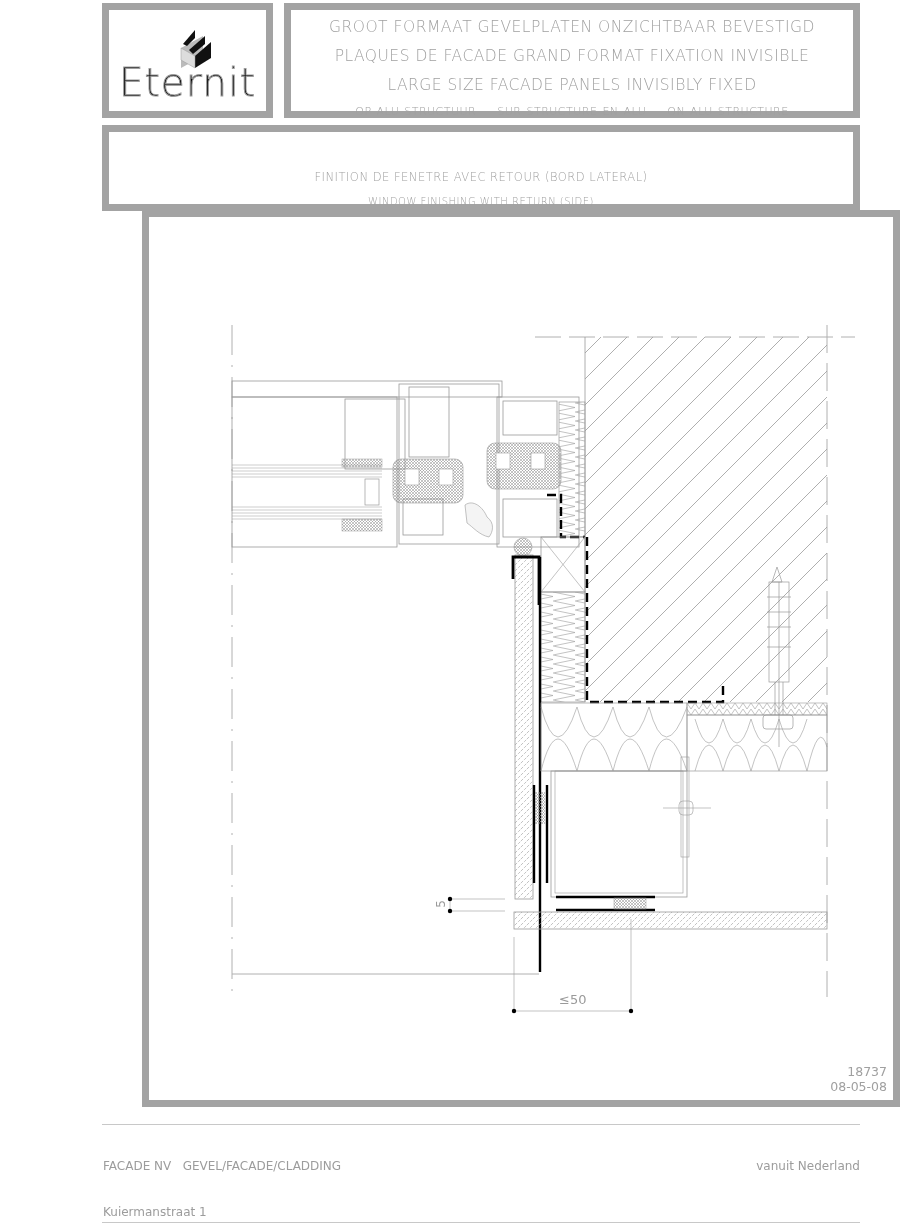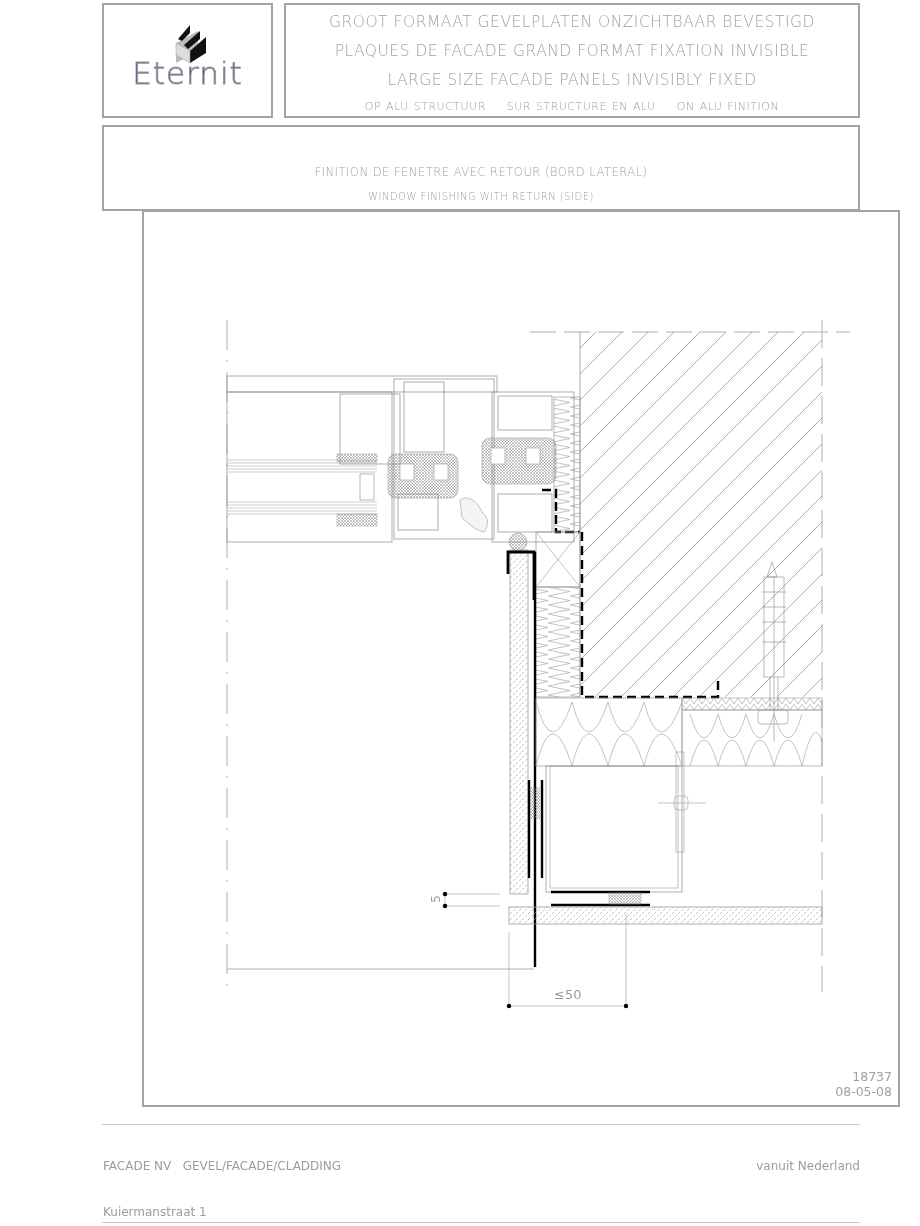--- a/index.html
+++ b/index.html
@@ -1,18 +1,18 @@
 <!DOCTYPE html>
 <html><head>
 <meta charset="utf-8">
 <style>
   html, body { margin: 0; padding: 0; background: #ffffff; }
   body { width: 920px; height: 1226px; position: relative; overflow: hidden;
          font-family: "DejaVu Sans", sans-serif; color: #9a9a9a; }
-  .frame { position: absolute; border: 2px solid #a3a3a3; box-sizing: border-box; background: #fff; }
+  .frame { position: absolute; border: 7px solid #a3a3a3; box-sizing: border-box; background: #fff; }
   .logo-box { left: 102px; top: 3px; width: 171px; height: 115px; }
   .title-box { left: 284px; top: 3px; width: 576px; height: 115px; }
   .subtitle-box { left: 102px; top: 125px; width: 758px; height: 86px; }
   .drawing-box { left: 102px; top: 210px; width: 758px; height: 897px; margin-left: 40px; }
   .t-line { position: absolute; left: 0; right: 0; text-align: center; white-space: nowrap;
             font-weight: 300; letter-spacing: 0.5px; color: #a0a0a0; }
   .title-box .t1 { top: 8px; font-size: 15.5px; }
   .title-box .t2 { top: 37px; font-size: 15.5px; }
   .title-box .t3 { top: 66px; font-size: 15.5px; }
   .title-box .t4 { top: 95px; font-size: 11px; word-spacing: 1px; }
@@ -21,21 +21,21 @@
   .subtitle-box .s2 { top: 38px; font-size: 11.5px; }
   .subtitle-box .s3 { top: 64px; font-size: 10px; }
   .drawing-id { position: absolute; right: 6px; bottom: 6px; text-align: right;
                 font-size: 12.5px; line-height: 15px; color: #a0a0a0; }
   .footer-rule { position: absolute; left: 102px; width: 758px; height: 0; border-top: 1px solid #c8c8c8; }
   .footer-left { position: absolute; left: 103px; top: 1129px; font-size: 12px; line-height: 15.2px; color: #9c9c9c; white-space: pre; }
   .footer-right { position: absolute; right: 60px; top: 1129px; font-size: 12px; line-height: 15.2px; color: #9c9c9c; text-align: right; white-space: pre; }
   .footer-right .gap { height: 30px; }
   svg { position: absolute; left: 0; top: 0; }
   .logo-word { position: absolute; left: 0; right: 0; top: 50px; text-align: center;
-               font-size: 31px; font-weight: 300; color: #4c1d95; letter-spacing: 1px;
+               font-size: 39px; font-weight: 300; color: #000000; letter-spacing: 1px;
                -webkit-text-stroke: 1px #9c9c9c; }
 </style>
 </head>
 <body>
 
 <div class="frame logo-box">
   <svg width="171" height="115" viewBox="0 0 171 115">
     <g transform="translate(72,18)">
       <polygon points="0,20 22,8 22,28 0,40" fill="#bbb"></polygon>
       <polygon points="2,16 14,2 14,10 6,18" fill="#111"></polygon>
@@ -47,21 +47,21 @@
   <div class="logo-word">Eternit</div>
 </div>
 
 <div class="frame title-box">
   <div class="t-line t1">GROOT FORMAAT GEVELPLATEN ONZICHTBAAR BEVESTIGD</div>
   <div class="t-line t2">PLAQUES DE FACADE GRAND FORMAT FIXATION INVISIBLE</div>
   <div class="t-line t3">LARGE SIZE FACADE PANELS INVISIBLY FIXED</div>
   <div class="t-line t4">
     <span>OP ALU STRUCTUUR</span>
     <span>SUR STRUCTURE EN ALU</span>
-    <span>ON ALU FINITION</span>
+    <span>ON ALU STRUCTURE</span>
   </div>
 </div>
 
 <div class="frame subtitle-box">
   <div class="t-line s2">FINITION DE FENETRE AVEC RETOUR (BORD LATERAL)</div>
   <div class="t-line s3">WINDOW FINISHING WITH RETURN (SIDE)</div>
 </div>
 
 <div class="frame drawing-box">
   <svg width="758" height="897" viewBox="102 210 758 897">

